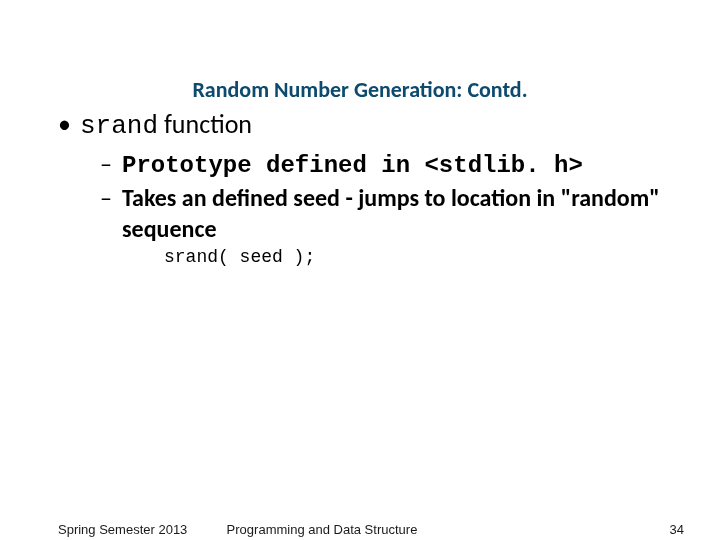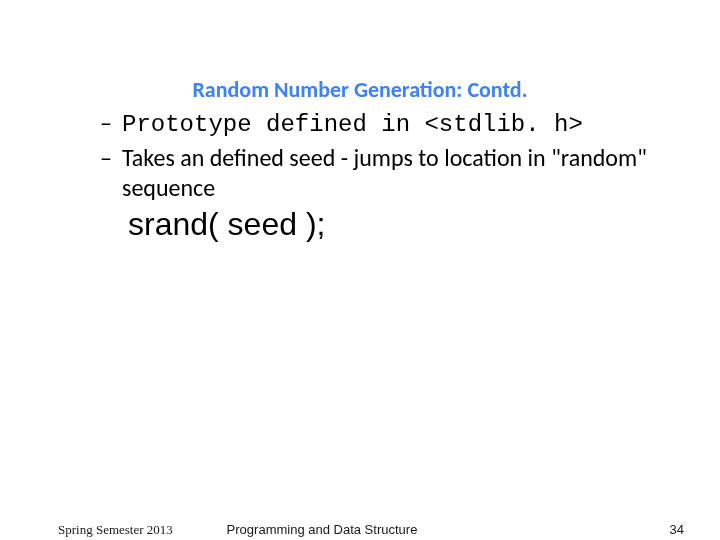--- a/index.html
+++ b/index.html
@@ -1,40 +1,43 @@
 <!DOCTYPE html>
 <html><head>
 <meta charset="utf-8">
 <style>
   * { margin: 0; padding: 0; box-sizing: border-box; }
   html, body { width: 720px; height: 540px; background: #fff; font-family: Calibri, Arial, sans-serif; color: #000; overflow: hidden; }
   .slide { position: relative; width: 720px; height: 540px; }
-  .title { position: absolute; top: 76px; left: 0; width: 720px; text-align: center; color: #3b82f6; font-size: 22px; font-weight: 600; }
+  .title { position: absolute; top: 76px; left: 0; width: 720px; text-align: center; color: #0c4a6e; font-size: 22px; font-weight: 600; }
   .content { position: absolute; top: 108px; left: 58px; right: 40px; }
   .bullet-l1 { font-size: 26px; line-height: 1.25; margin-bottom: 6px; }
   .dot { display: inline-block; width: 22px; }
   .mono { font-family: "Courier New", monospace; font-size: 26px; }
   .sub { margin-left: 42px; }
   .bullet-l2 { font-size: 24px; line-height: 1.28; margin-bottom: 2px; display: flex; }
   .dash { width: 22px; flex: 0 0 22px; }
-  .l2-body { flex: 1; }
+  .l2-body { flex: 1; font-weight: bold; }
   .mono-sm { font-family: "Courier New", monospace; font-size: 24px; }
-  .code-line { margin-left: 28px; font-family: Liberation Sans, sans-serif; font-size: 32px; margin-top: 2px; }
+  .code-line { margin-left: 64px; font-family: Liberation Mono, monospace; font-size: 18px; margin-top: 2px; }
   .footer { position: absolute; bottom: 18px; left: 0; width: 720px; font-family: Arial, sans-serif; font-size: 13px; color: #1a1a1a; }
-  .f-left { position: absolute; left: 58px; font-family: Liberation Serif, serif; }
+  .f-left { position: absolute; left: 58px; }
   .f-mid { position: absolute; left: 0; width: 644px; text-align: center; }
   .f-right { position: absolute; right: 36px; }
 </style>
 </head>
 <body>
 
 <div class="slide">
   <div class="title">Random Number Generation: Contd.</div>
 
   <div class="content">
+    <div class="bullet-l1">
+      <span class="dot">•</span><span class="mono">srand</span><span> function</span>
+    </div>
 
     <div class="sub">
       <div class="bullet-l2">
         <span class="dash">–</span>
         <span class="l2-body"><span class="mono-sm">Prototype defined in </span><span class="mono-sm">&lt;stdlib. h&gt;</span></span>
       </div>
       <div class="bullet-l2">
         <span class="dash">–</span>
         <span class="l2-body">Takes an defined seed - jumps to location in "random" sequence</span>
       </div>

